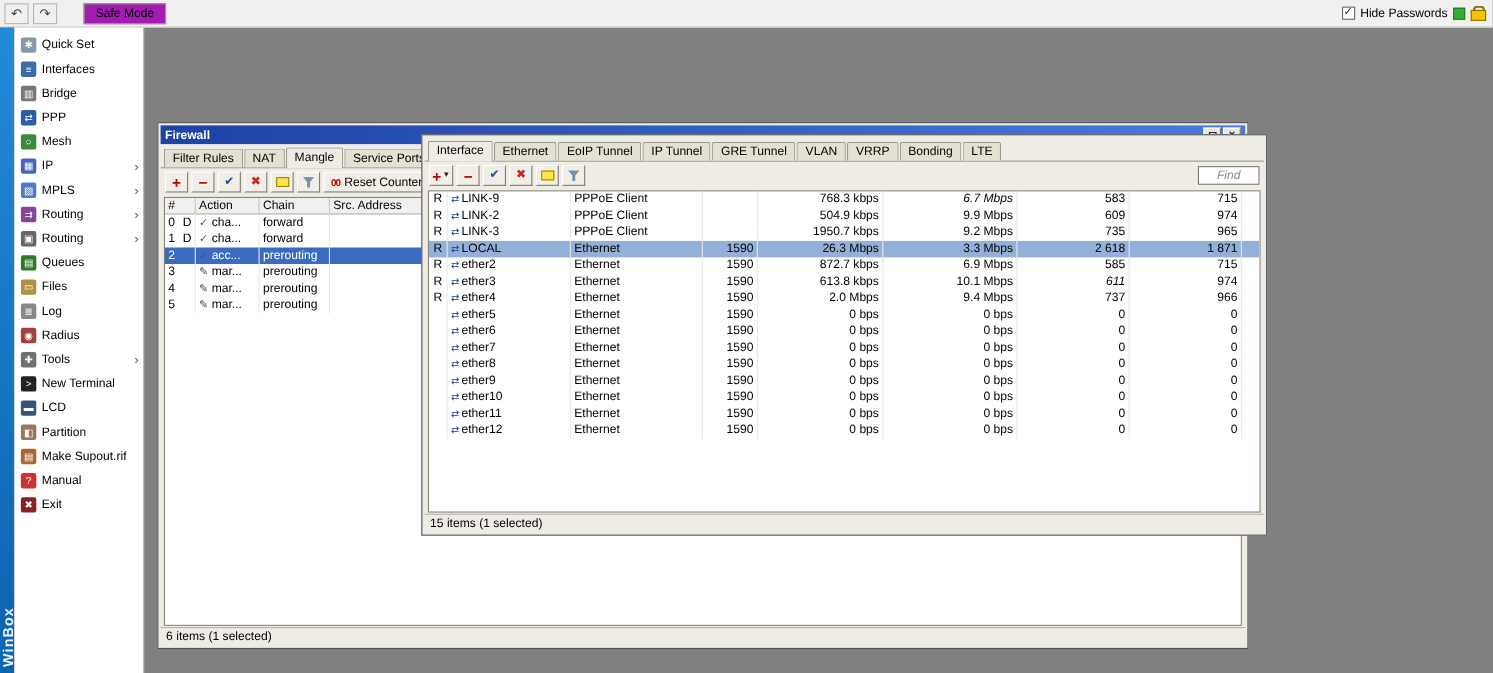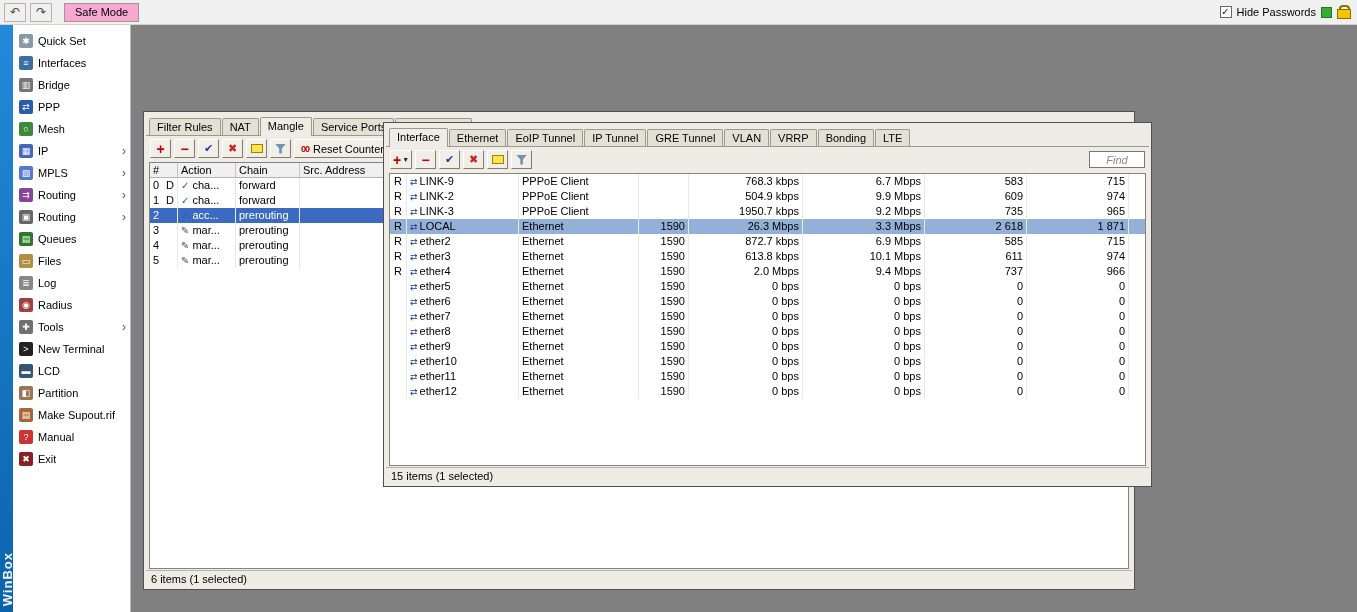--- a/index.html
+++ b/index.html
@@ -5,21 +5,21 @@
   html,body{margin:0;padding:0;width:1357px;height:612px;overflow:hidden;
     font-family:"Liberation Sans","DejaVu Sans",sans-serif;font-size:11px;color:#000;
     background:#808080;}
   *{box-sizing:border-box;}
 
   
   .topbar{position:absolute;left:0;top:0;width:1357px;height:25px;background:#f0f0f0;
     border-bottom:1px solid #d4d0c8;display:flex;align-items:center;padding:0 4px;gap:4px;}
   .tbtn{width:22px;height:19px;background:#f0f0f0;border:1px solid #b8b4aa;
     display:flex;align-items:center;justify-content:center;font-size:12px;color:#444;padding:0;}
-  .safe-mode{height:19px;margin-left:8px;background:#f9a8d4;border:1px solid #9a9a90;
+  .safe-mode{height:19px;margin-left:20px;background:#a21caf;border:1px solid #9a9a90;
     padding:0 10px;font-size:11px;font-family:inherit;}
   .topbar-right{margin-left:auto;display:flex;align-items:center;gap:5px;padding-right:4px;}
   .chk{width:12px;height:12px;background:#fff;border:1px solid #666;display:inline-flex;
     align-items:center;justify-content:center;}
   .chk-mark{font-size:10px;line-height:10px;color:#222;}
   .chk-label{font-size:11px;}
   .green-ind{width:11px;height:11px;background:#33b033;border:1px solid #1f7a1f;display:inline-block;}
   .lock{position:relative;width:12px;height:14px;display:inline-block;}
   .lock:before{content:"";position:absolute;top:0;left:2px;width:7px;height:7px;
     border:2px solid #8a7000;border-bottom:none;border-radius:4px 4px 0 0;}
@@ -212,20 +212,31 @@
       <span class="sb-ico" style="background: rgb(204, 51, 51);">?</span>
       <span class="sb-lbl">Manual</span>
     </div>
     <div class="sb-item">
       <span class="sb-ico" style="background: rgb(136, 34, 34);">✖</span>
       <span class="sb-lbl">Exit</span>
     </div>
   </div>
 
 <div class="win" id="firewall-win">
+  <div class="titlebar">
+    <span>Firewall</span>
+    <span class="tb-btns">
+      <span class="tb-btn">
+          <span class="glyph-box"></span>
+        </span>
+      <span class="tb-btn">
+          <span>×</span>
+        </span>
+    </span>
+  </div>
   <div class="tabs">
       <div class="tab">Filter Rules</div>
       <div class="tab">NAT</div>
       <div class="tab active">Mangle</div>
       <div class="tab">Service Ports</div>
       <div class="tab">Connections</div>
     </div>
   <div class="wtoolbar">
     <button class="tool-btn">
         <span class="ic-plus">+</span>
@@ -359,21 +370,21 @@
     <input class="find-box" placeholder="Find" style="">
   </div>
   <div class="tablewrap">
     <div id="if-body">
         <div class="trow">
           <div class="td center" style="width: 17px;">R</div>
           <div class="td" style="width: 112px;"><span class="if-ic">⇄</span><span>LINK-9</span></div>
           <div class="td" style="width: 120px;">PPPoE Client</div>
           <div class="td num" style="width: 50px;"></div>
           <div class="td num" style="width: 114px;">768.3 kbps</div>
-          <div class="td num" style="width: 122px;">6.7 Mbps</div>
+          <div class="td num" style="width: 122px; font-style: italic;">6.7 Mbps</div>
           <div class="td num" style="width: 102px;">583</div>
           <div class="td num" style="width: 102px;">715</div>
           <div class="td fill"></div>
         </div>
         <div class="trow">
           <div class="td center" style="width: 17px;">R</div>
           <div class="td" style="width: 112px;"><span class="if-ic">⇄</span><span>LINK-2</span></div>
           <div class="td" style="width: 120px;">PPPoE Client</div>
           <div class="td num" style="width: 50px;"></div>
           <div class="td num" style="width: 114px;">504.9 kbps</div>
@@ -415,21 +426,21 @@
           <div class="td num" style="width: 102px;">715</div>
           <div class="td fill"></div>
         </div>
         <div class="trow">
           <div class="td center" style="width: 17px;">R</div>
           <div class="td" style="width: 112px;"><span class="if-ic">⇄</span><span>ether3</span></div>
           <div class="td" style="width: 120px;">Ethernet</div>
           <div class="td num" style="width: 50px;">1590</div>
           <div class="td num" style="width: 114px;">613.8 kbps</div>
           <div class="td num" style="width: 122px;">10.1 Mbps</div>
-          <div class="td num" style="width: 102px;">611</div>
+          <div class="td num" style="width: 102px; font-style: italic;">611</div>
           <div class="td num" style="width: 102px;">974</div>
           <div class="td fill"></div>
         </div>
         <div class="trow">
           <div class="td center" style="width: 17px;">R</div>
           <div class="td" style="width: 112px;"><span class="if-ic">⇄</span><span>ether4</span></div>
           <div class="td" style="width: 120px;">Ethernet</div>
           <div class="td num" style="width: 50px;">1590</div>
           <div class="td num" style="width: 114px;">2.0 Mbps</div>
           <div class="td num" style="width: 122px;">9.4 Mbps</div>

